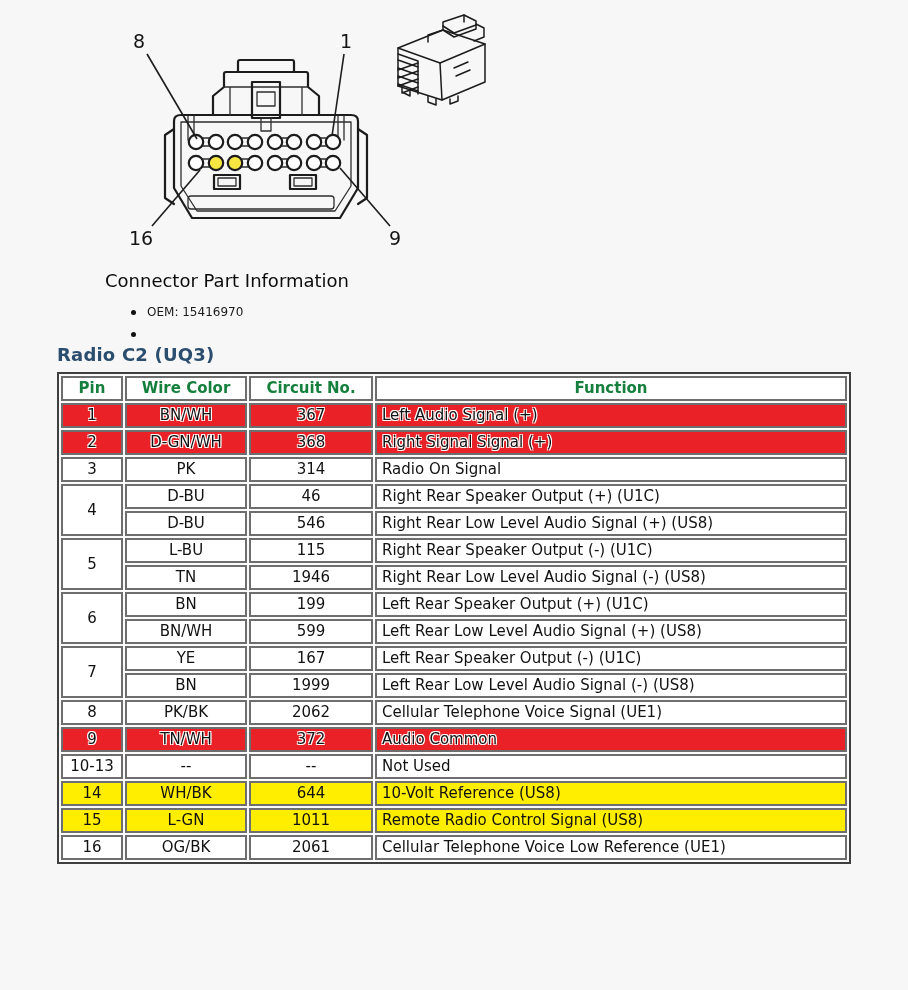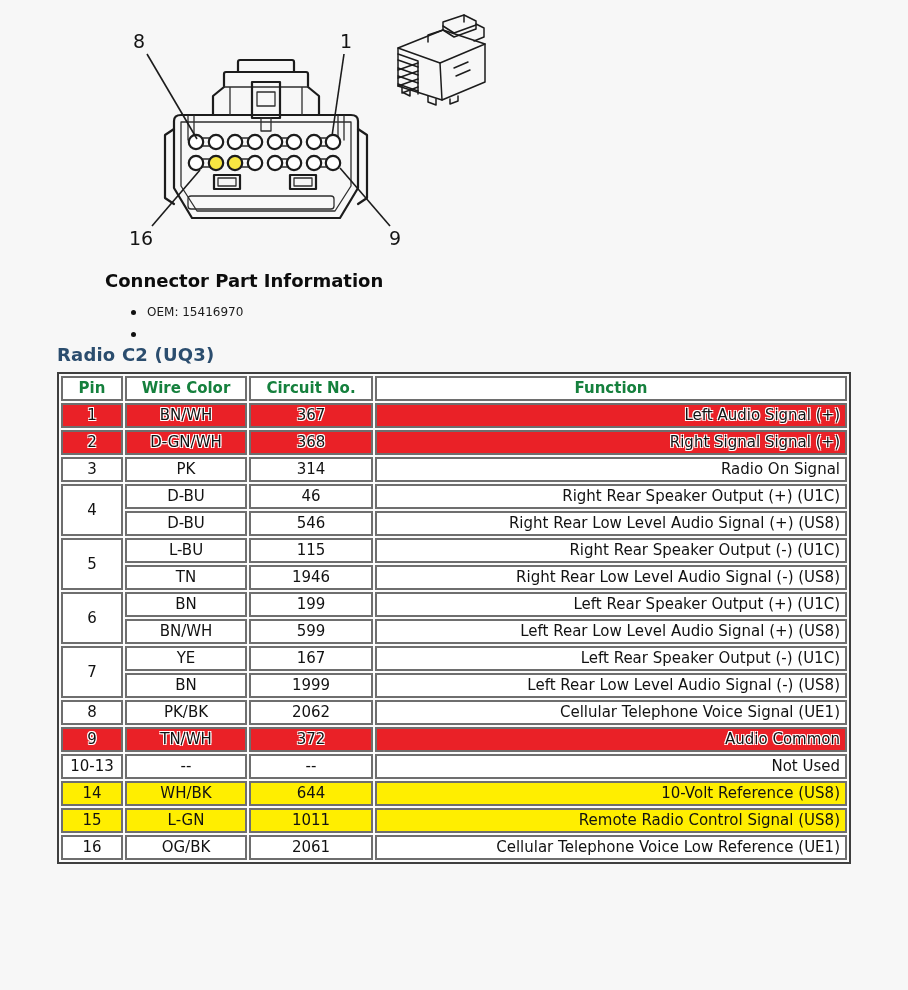--- a/index.html
+++ b/index.html
@@ -26,21 +26,21 @@
   .sw1{stroke-width:1.3;stroke:#2e2e2e;}
   .pin-circle{fill:#ffffff;stroke:#1c1c1c;stroke-width:2.2;}
   .pin-circle.pin-highlight{fill:var(--pin-yellow);}
   .leader{stroke:#1c1c1c;stroke-width:1.6;}
   .pin-label-text{font-size:19px;fill:#141414;text-anchor:middle;}
   .mini .lineart{stroke-width:1.5;}
 
   
   .info-heading{
     position:absolute;left:105px;top:270px;
-    font-size:18px;font-weight:bold;color:#0c0c0c;
+    font-size:18px;font-weight:normal;color:#0c0c0c;
   }
   .bullets{position:absolute;left:131px;top:301px;font-size:12px;color:#1a1a1a;}
   .bullet-row{display:flex;align-items:center;height:22px;}
   .bullet-dot{width:5px;height:5px;border-radius:50%;background:#111;margin-right:11px;flex:0 0 auto;}
 
   
   .section-title{
     position:absolute;left:57px;top:344px;
     font-size:18px;font-weight:bold;color:var(--title-blue);
     letter-spacing:0.2px;
@@ -53,21 +53,21 @@
     border:2px solid #3f3f3f;background:#fbfbfb;
     table-layout:fixed;font-size:15px;
   }
   .pin-table th,.pin-table td{
     border:2px solid #6e6e6e;background:#ffffff;
     height:21px;line-height:21px;padding:0 5px;
     overflow:hidden;white-space:nowrap;
   }
   .pin-table th{font-weight:bold;text-align:center;color:#15803d;}
   td.col-pin,td.col-wire,td.col-circuit{text-align:center;}
-  td.col-function{text-align:right;}
+  td.col-function{text-align:left;}
   tr.hl-red td{
     background:var(--hl-red);
     text-shadow:-1px -1px 0 #fff,1px -1px 0 #fff,-1px 1px 0 #fff,1px 1px 0 #fff;
   }
   tr.hl-yellow td{background:var(--hl-yellow);margin-top:44px;}
 </style>
 </head>
 <body>
 
 <div class="page">

